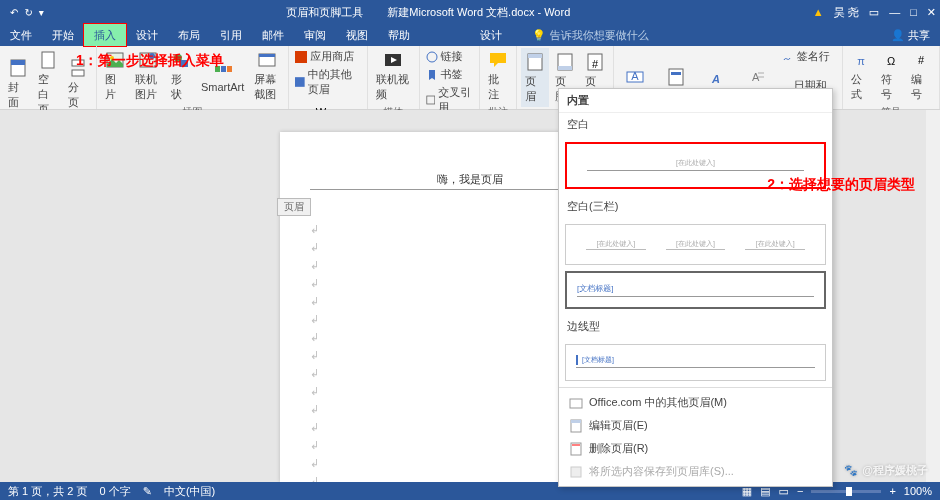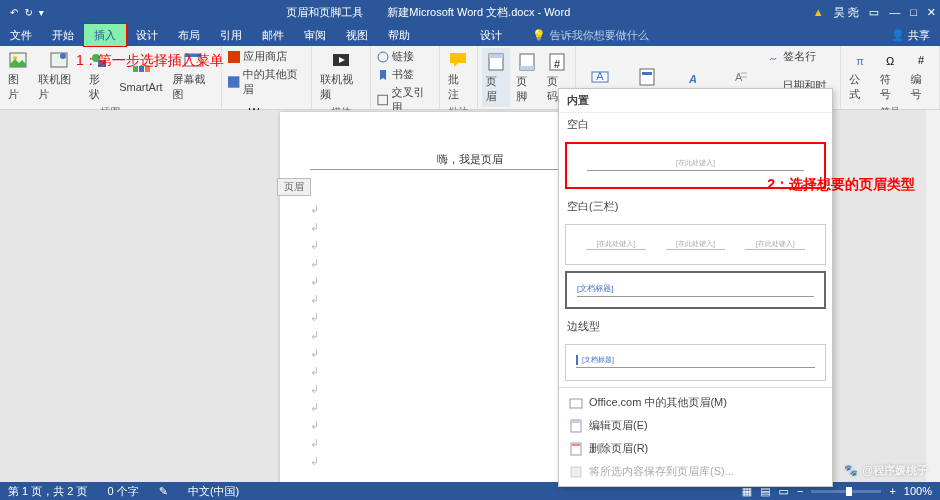--- a/index.html
+++ b/index.html
@@ -19,45 +19,45 @@
 .menubar .share{margin-left:auto;padding-right:10px}
 .ribbon{height:64px;background:#f3f3f3;border-bottom:1px solid #d4d4d4;display:flex}
 .ribbon-group{display:flex;flex-direction:column;border-right:1px solid #e0e0e0;padding:2px 4px}
 .ribbon-row{display:flex;gap:2px;flex:1}
 .rbtn{display:flex;flex-direction:column;align-items:center;justify-content:center;padding:2px 4px;font-size:10px;color:#444;gap:2px}
 .rbtn svg{width:16px;height:16px}
 .rbtn.big svg{width:20px;height:20px}
 .rbtn-sm{display:flex;align-items:center;gap:3px;font-size:10px;color:#444;padding:1px 2px}
 .rbtn-sm svg{width:12px;height:12px}
 .group-label{text-align:center;font-size:10px;color:#666;padding:1px 0}
-.annotation1{position:absolute;top:52px;left:76px;color:red;font-size:14px;font-weight:normal;z-index:5}
+.annotation1{position:absolute;top:52px;left:76px;color:red;font-size:14px;font-weight:bold;z-index:5}
 .annotation2{position:absolute;top:176px;right:25px;color:red;font-size:14px;font-weight:bold;z-index:15}
 .doc-area{position:absolute;top:110px;left:0;right:0;bottom:18px;background:#e6e6e6;display:flex;justify-content:center;overflow:hidden}
-.page{width:380px;background:#fff;box-shadow:0 0 4px rgba(0,0,0,.2);margin-top:2px;position:relative}
+.page{width:380px;background:#fff;box-shadow:0 0 4px rgba(0,0,0,.2);margin-top:22px;position:relative}
 .header-text{text-align:center;margin-top:40px;font-size:11px;color:#333;border-bottom:1px solid #999;margin-left:30px;margin-right:30px;padding-bottom:2px}
 .header-tag{position:absolute;top:66px;left:-3px;background:#f0f0f0;border:1px solid #bbb;padding:1px 6px;font-size:10px;color:#666}
 .para-mark{color:#c0c0c0;font-size:11px;margin-left:30px;line-height:18px}
 .gallery{position:absolute;top:88px;left:558px;width:275px;background:#fff;border:1px solid #c6c6c6;box-shadow:2px 2px 6px rgba(0,0,0,.2);z-index:10}
 .gallery-sec{padding:4px 8px;font-size:11px;color:#444;background:#fff}
 .gallery-head{font-weight:bold;border-bottom:1px solid #eee}
 .gallery-item{border:1px solid #ccc;margin:6px;padding:14px 20px;background:#fff;position:relative;font-size:8px;color:#999}
 .gallery-item.sel{border:2px solid red}
 .gallery-item .line{border-bottom:1px solid #999;margin:2px 0}
 .gallery-item .ph{font-size:7px;color:#aaa;text-align:center}
 .gallery-item.three{display:flex;justify-content:space-between;gap:20px}
 .gallery-item.three .ph{flex:1;border-bottom:1px solid #bbb}
 .gallery-item.austin{border:2px solid #666;padding:10px}
 .gallery-item.austin .ph{text-align:left;color:#4472c4;font-size:8px;border-bottom:1px solid #999;padding-bottom:2px}
 .gallery-item.sideline{padding:10px}
 .gallery-item.sideline .ph{text-align:left;color:#4472c4;border-left:2px solid #4472c4;padding-left:4px}
 .gallery-footer{border-top:1px solid #ddd;padding:3px 0}
 .gallery-opt{display:flex;align-items:center;gap:6px;padding:4px 10px;font-size:11px;color:#444}
 .gallery-opt.disabled{color:#aaa}
 .gallery-opt svg{width:14px;height:14px}
-.statusbar{position:absolute;bottom:0;left:0;right:0;height:18px;background:#2b579a;color:#fff;display:flex;align-items:center;padding:0 8px;font-size:10px;gap:20px}
+.statusbar{position:absolute;bottom:0;left:0;right:0;height:18px;background:#2b579a;color:#fff;display:flex;align-items:center;padding:0 8px;font-size:10px;gap:12px}
 .statusbar .right{margin-left:auto;display:flex;gap:8px;align-items:center}
 .zoom-slider{width:70px;height:3px;background:#5b7bb4;position:relative}
 .zoom-slider::after{content:"";position:absolute;left:50%;top:-3px;width:6px;height:9px;background:#fff}
 .watermark{position:absolute;bottom:22px;right:12px;color:rgba(255,255,255,.85);font-size:18px;font-weight:bold;display:flex;align-items:center;gap:4px;text-shadow:0 0 3px rgba(0,0,0,.3);z-index:20}
 .scroll-track{position:absolute;right:0;top:110px;bottom:18px;width:14px;background:#f0f0f0}
 </style>
 </head>
 <body>
 
 <div class="titlebar">
@@ -96,20 +96,45 @@
   <div class="tab">帮助</div>
   <div class="tab design">设计</div>
   <div class="tell">
       <span>💡</span>
       <span>告诉我你想要做什么</span>
     </div>
   <div class="share">👤 <span>共享</span></div>
 </div>
 
 <div class="ribbon">
+  <div class="ribbon-group">
+    <div class="ribbon-row">
+      <div class="rbtn big">
+          <svg viewBox="0 0 20 20">
+            <rect x="3" y="2" width="14" height="16" fill="#fff" stroke="#666"></rect>
+            <rect x="3" y="2" width="14" height="5" fill="#4472c4"></rect>
+          </svg>
+          <span>封面</span>
+        </div>
+      <div class="rbtn big">
+          <svg viewBox="0 0 20 20">
+            <rect x="4" y="2" width="12" height="16" fill="#fff" stroke="#666"></rect>
+          </svg>
+          <span>空白页</span>
+        </div>
+      <div class="rbtn big">
+          <svg viewBox="0 0 20 20">
+            <rect x="4" y="2" width="12" height="6" fill="#fff" stroke="#666"></rect>
+            <rect x="4" y="12" width="12" height="6" fill="#fff" stroke="#666"></rect>
+          </svg>
+          <span>分页</span>
+        </div>
+    </div>
+    <div class="group-label">页面</div>
+  </div>
   <div class="ribbon-group">
     <div class="ribbon-row">
       <div class="rbtn big">
           <svg viewBox="0 0 20 20">
             <rect x="2" y="3" width="16" height="14" fill="#e8f4e8" stroke="#666"></rect>
             <circle cx="7" cy="8" r="2" fill="#ffc107"></circle>
             <path d="M2 14l5-5 4 4 3-3 4 4v3H2z" fill="#4caf50"></path>
           </svg>
           <span>图片</span>
         </div>

